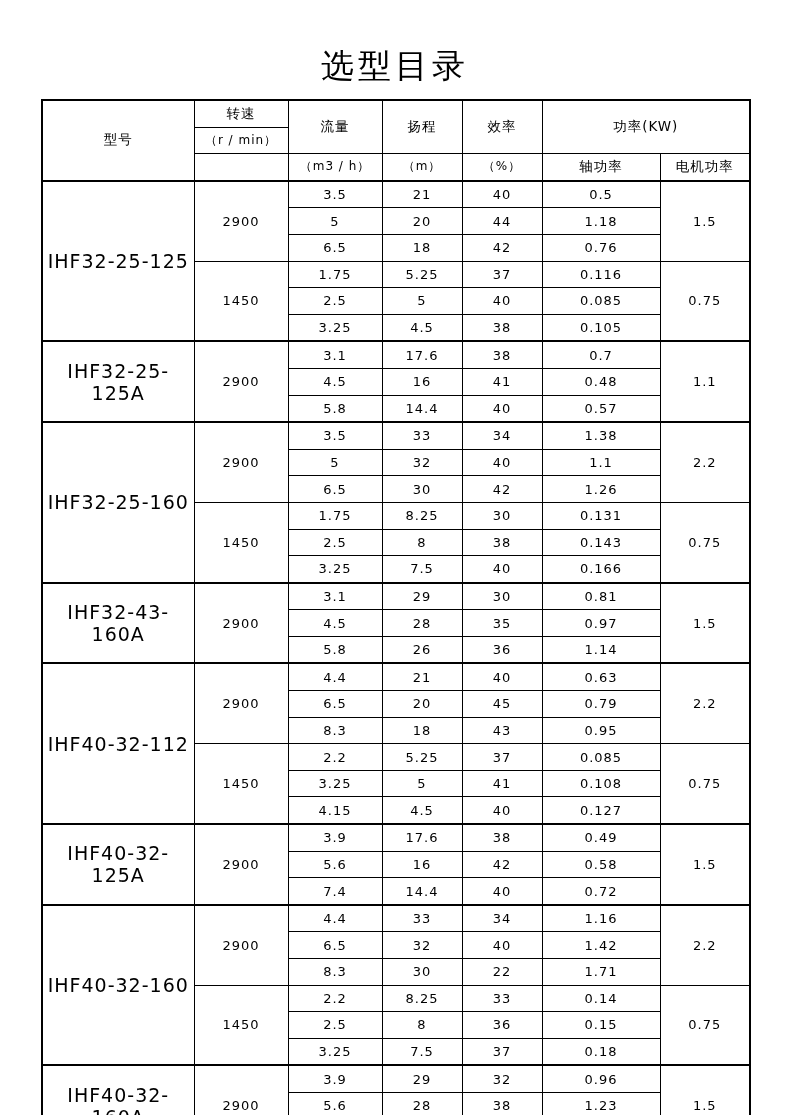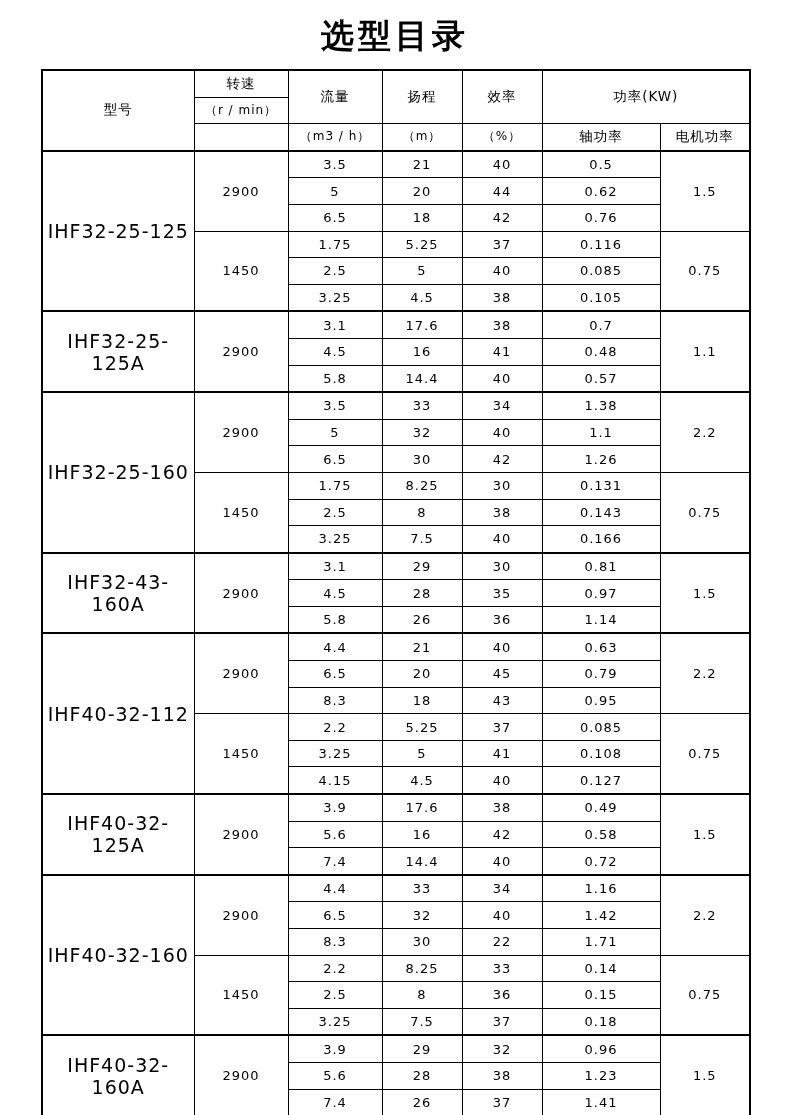--- a/index.html
+++ b/index.html
@@ -16,26 +16,27 @@
   }
   .page {
     position: relative;
     width: 790px;
     height: 1115px;
     box-sizing: border-box;
   }
   .title {
     text-align: center;
     font-size: 33px;
-    font-weight: bold;
+    font-weight: normal;
     letter-spacing: 4px;
-    padding-top: 14px;
+    padding-top: 6px;
     padding-bottom: 10px;
     color: #000;
     font-family: "DejaVu Sans", sans-serif;
+    margin-top: 38px;
   }
   .table-wrap {
     padding: 0 41px 0 41px;
     box-sizing: border-box;
   }
   table.spec {
     border-collapse: collapse;
     width: 708px;
     table-layout: fixed;
     font-size: 13px;
@@ -126,21 +127,21 @@
             <td class="num thickline">3.5</td>
             <td class="num thickline">21</td>
             <td class="num thickline">40</td>
             <td class="num thickline">0.5</td>
             <td class="num outer-right thickline" rowspan="3">1.5</td>
           </tr>
           <tr>
             <td class="num">5</td>
             <td class="num">20</td>
             <td class="num">44</td>
-            <td class="num">0.62</td>
+            <td class="num">1.18</td>
           </tr>
           <tr>
             <td class="num">6.5</td>
             <td class="num">18</td>
             <td class="num">42</td>
             <td class="num">0.76</td>
           </tr>
           <tr>
             <td class="num" rowspan="3">1450</td>
             <td class="num">1.75</td>

